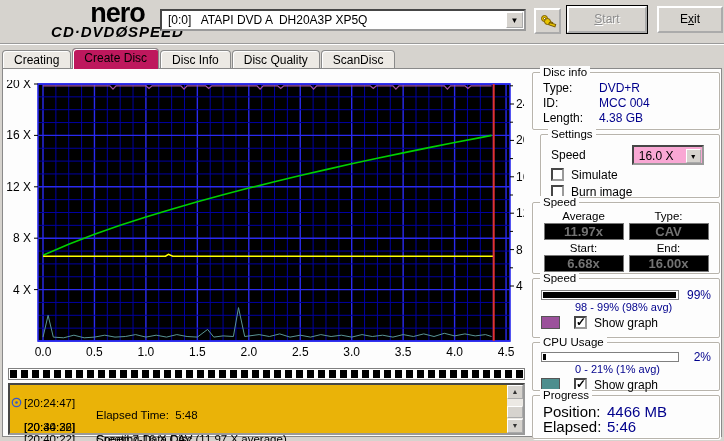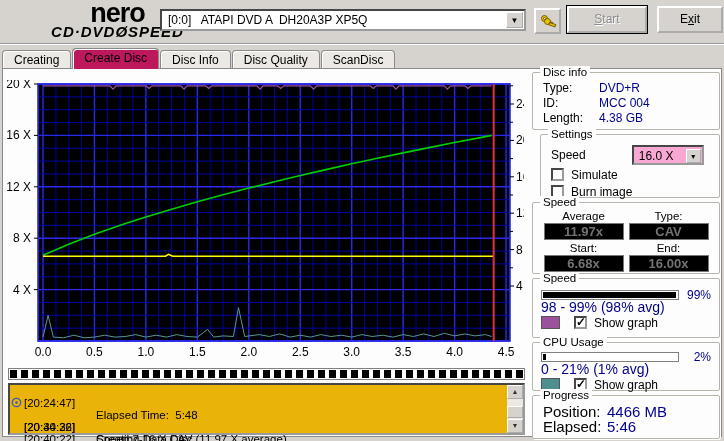--- a/index.html
+++ b/index.html
@@ -85,21 +85,21 @@
   .lcdcell { text-align:center; }
   .lcdcell .lab { font-size:11.5px; height:13px; line-height:13px; }
   .lcd { margin:0 auto; width:80px; height:17px; background:#000; border:1px solid #777;
     color:#737373; font-weight:bold; font-size:13px; line-height:15px; text-align:center; }
   .gb-buffer { height:60px; padding-top:9px; }
   .gb-cpu { height:49px; padding-top:7px; }
   .meterrow { display:flex; align-items:center; padding:0 8px; height:13px; }
   .meter { flex:1; height:10px; background:#fff; border:1px solid #808080; padding:1px; margin-right:6px; }
   .meter .mfill { height:100%; background:#000; }
   .meter-pct { font-size:12px; width:26px; text-align:right; }
-  .rangerow { padding-left:8px; font-size:14px; height:13px; line-height:13px; }
+  .rangerow { padding-left:8px; font-size:11px; height:13px; line-height:13px;margin-left:34px; }
   .swrow { display:flex; align-items:center; padding-left:8px; height:17px; font-size:12px; }
   .swatch { width:19px; height:13px; border:1px solid #555; margin-right:14px; }
   .gb-progress { height:44px; padding-top:8px; }
   .prow { display:flex; padding-left:10px; height:15px; line-height:15px; font-size:15px; }
   .prow .lbl { width:64px; }
   u { text-decoration:underline; }
 </style>
 </head>
 <body>
 

